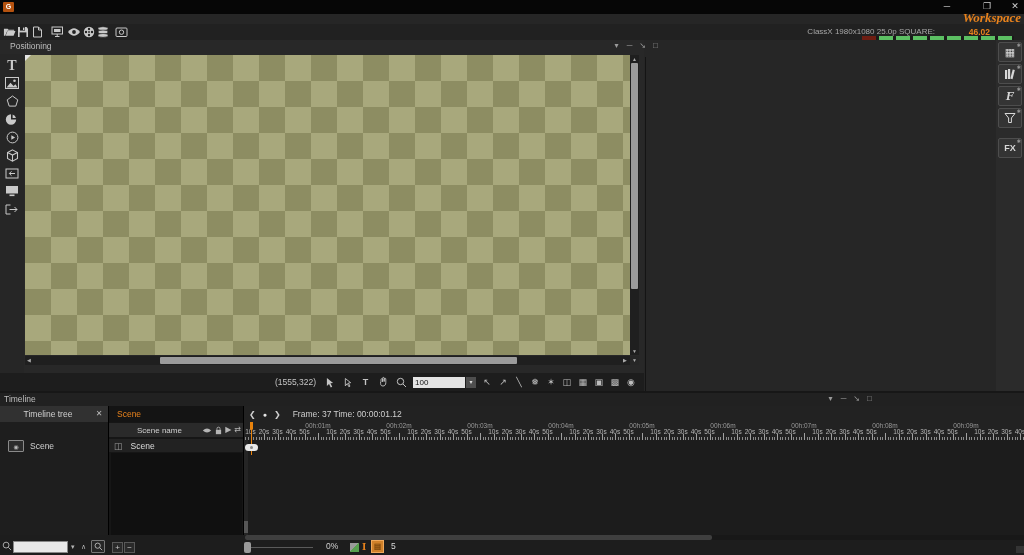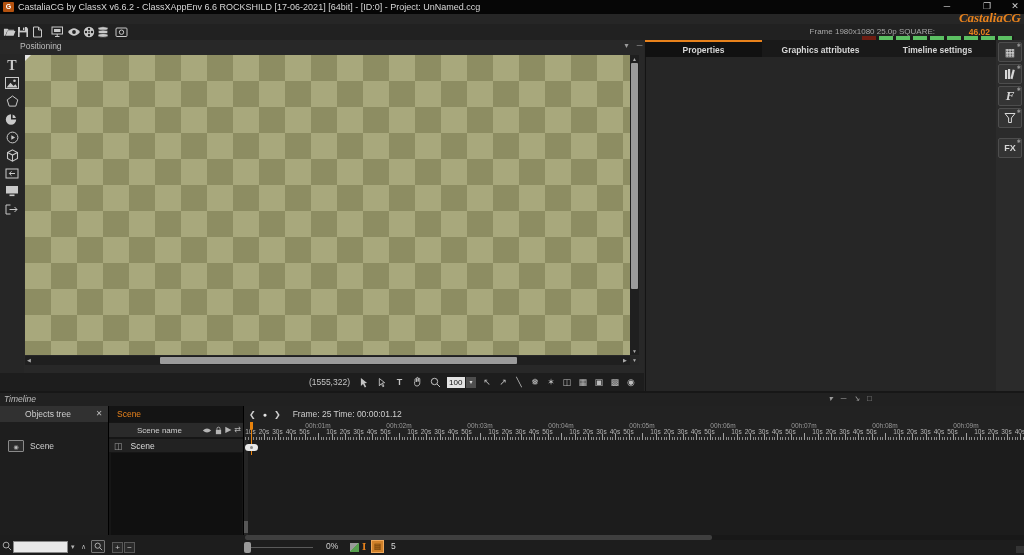--- a/index.html
+++ b/index.html
@@ -29,21 +29,21 @@
   
   #toolbar { left:0; top:24px; width:1024px; height:16px; background:#212121; }
   .tb-icon { top:1px; width:14px; height:14px; display:flex; align-items:center; justify-content:center; }
   #format-label { top:3px; left:745px; width:190px; text-align:right; font-size:8px; color:#a8a8a8; white-space:nowrap;}
   #fps-value { top:3px; left:950px; width:40px; text-align:right; font-size:8.5px; font-weight:bold; color:#e8821c; }
   #meter { top:12px; left:862px; width:152px; height:4px; display:flex; gap:3px; background:#1a1a1a; }
   .meter-seg { width:14px; height:4px; }
 
   
   #pos-panel { left:0; top:40px; width:644px; height:351px; background:#282828; }
-  #pos-header { left:16px; top:0; width:660px; height:13px; }
+  #pos-header { left:6px; top:0; width:660px; height:13px; }
   #pos-title { left:4px; top:0; font-size:8.5px; line-height:13px; color:#bdbdbd; }
   .win-btns { display:flex; gap:4px; }
   .win-btns span { font-size:8px; color:#9a9a9a; line-height:12px; width:9px; text-align:center; }
   #pos-btns { right:6px; top:0; }
   #tools-col { left:0; top:14px; width:24px; height:336px; background:#262626; display:flex; flex-direction:column; align-items:center; padding-top:3px; gap:2px;}
   .tool-btn { width:20px; height:16px; display:flex; align-items:center; justify-content:center; color:#c9c9c9; }
   .tool-btn.text-glyph { font-family:"Liberation Serif", serif; font-size:14px; font-weight:bold; line-height:15px; }
   #canvas { left:25px; top:15px; width:605px; height:300px;
     background:
       repeating-conic-gradient(#8d8d62 0% 25%, #a8a87c 0% 50%);
@@ -55,21 +55,21 @@
   #vscroll-dn { left:0; top:292px; width:9px; height:8px; font-size:5px; color:#aaa; text-align:center; line-height:8px;}
   #hscroll { left:25px; top:316px; width:605px; height:9px; background:#1f1f1f; }
   #hscroll-l { left:0; top:0; width:8px; height:9px; font-size:5px; color:#aaa; text-align:center; line-height:9px;}
   #hscroll-thumb { left:135px; top:1px; width:357px; height:7px; background:#9b9b9b; border-radius:1px; }
   #hscroll-r { left:596px; top:0; width:8px; height:9px; font-size:5px; color:#aaa; text-align:center; line-height:9px;}
   #scroll-corner { left:630px; top:316px; width:9px; height:9px; background:#262626; font-size:5px; color:#aaa; text-align:center; line-height:9px;}
   #pos-statusbar { left:0; top:333px; width:644px; height:18px; background:#1d1d1d;
     display:flex; align-items:center; justify-content:flex-end; gap:5px; padding-right:7px; }
   #coords { font-size:8.5px; color:#c4c4c4; margin-right:2px; }
   .sb-icon { width:13px; height:12px; display:flex; align-items:center; justify-content:center; color:#c4c4c4; font-size:9px; }
-  #zoom-input { width:18px; height:11px; background:#e4e4e4; color:#111; font-size:8px; line-height:11px; padding-left:2px; }
+  #zoom-input { width:52px; height:11px; background:#e4e4e4; color:#111; font-size:8px; line-height:11px; padding-left:2px; }
   #zoom-dd { width:10px; height:11px; background:#4e4e4e; color:#ddd; font-size:6px; text-align:center; line-height:11px; margin-left:-4px;}
   .sb-right-icon { font-size:9px; color:#bdbdbd; width:12px; text-align:center; }
 
   
   #tabs-bar { left:645px; top:40px; width:351px; height:17px; background:#191919; display:flex; }
   .tab { width:117px; height:17px; display:flex; align-items:center; justify-content:center;
     font-size:8.5px; font-weight:bold; color:#d6d6d6; border-top:2px solid transparent; }
   .tab.active { background:#111; border-top:2px solid #e8821c; }
   #right-body { left:645px; top:57px; width:351px; height:334px; background:#262626; border-left:1px solid #141414; }
 
@@ -78,21 +78,21 @@
   .rail-btn { left:2px; width:24px; height:20px; background:#343434; border:1px solid #4d4d4d; border-radius:2px;
     display:flex; align-items:center; justify-content:center; color:#d8d8d8; }
   .rail-badge { position:absolute; right:0px; top:-1px; font-size:5px; color:#999; }
   .rail-glyph { font-size:11px; }
   .rail-F { font-family:"Liberation Serif", serif; font-style:italic; font-weight:bold; font-size:13px; }
   .rail-FX { font-size:9px; font-weight:bold; }
 
   
   #gap-strip { left:0; top:391px; width:1024px; height:2px; background:#171717; }
   #timeline { left:0; top:393px; width:1024px; height:162px; background:#212121; }
-  #tl-header { left:0; top:0; width:880px; height:13px;font-style:italic; }
+  #tl-header { left:0; top:0; width:880px; height:13px; }
   #tl-title { left:4px; top:0; font-size:8.5px; line-height:13px; color:#bdbdbd; }
   #tl-btns { right:6px; top:0; }
   #tl-body { left:0; top:13px; width:1024px; height:149px; }
 
   #tl-left { left:0; top:0; width:108px; height:149px; background:#1e1e1e; }
   #ot-tab { left:0; top:0; width:108px; height:16px; background:#313131; }
   #ot-label { left:0; top:0; width:96px; text-align:center; font-size:8.5px; line-height:16px; color:#d0d0d0; }
   #ot-close { left:92px; top:0; width:14px; font-size:8px; line-height:16px; color:#bbb; text-align:center; }
   #ot-item { left:0; top:33px; width:108px; height:14px; display:flex; align-items:center; gap:6px; padding-left:8px; }
   #ot-item-icon { width:16px; height:12px; border:1px solid #8a8a8a; border-radius:1px; display:flex; align-items:center; justify-content:center; font-size:6px; color:#bbb; background:#2c2c2c;}
@@ -150,27 +150,26 @@
 
   svg { display:block; }
 </style>
 </head>
 <body>
 
 <div id="app">
 
   <div id="titlebar" class="abs">
     <div id="app-icon" class="abs">G</div>
-    <div id="title-text" class="abs">CastaliaCG by ClassX v6.6.2 - ClassXAppEnv 6.6 ROCKSHILD [17-06-2021]  [64bit] - [ID:0] - Project: UnNamed.ccg</div>
     <div id="btn-min" class="abs win-ctl">─</div>
     <div id="btn-max" class="abs win-ctl">❐</div>
     <div id="btn-close" class="abs win-ctl">✕</div>
   </div>
 
-  <div id="logo" class="abs">CastaliaCG</div>
+  <div id="logo" class="abs">Workspace</div>
 
   <div id="toolbar" class="abs">
     <span class="abs tb-icon" style="left:2px">
       <svg width="13" height="12" viewBox="0 0 14 12">
           <path d="M1 2.5h4l1 1h6v1.2H4.6L2.4 10H1z" fill="#c9c9c9"></path>
           <path d="M2.8 10l2-5h8.6l-2 5z" fill="#c9c9c9"></path>
         </svg>
       </span>
     <span class="abs tb-icon" style="left:16px">
       <svg width="12" height="12" viewBox="0 0 12 12">
@@ -215,21 +214,21 @@
           <ellipse cx="6" cy="6" rx="5" ry="1.9" fill="#c9c9c9" stroke="#212121" stroke-width="0.6"></ellipse>
           <ellipse cx="6" cy="9.4" rx="5" ry="1.9" fill="#c9c9c9" stroke="#212121" stroke-width="0.6"></ellipse>
         </svg>
       </span>
     <span class="abs tb-icon" style="left:114px">
       <svg width="13" height="11" viewBox="0 0 13 11">
           <rect x="1" y="1" width="11" height="8.5" rx="1" fill="none" stroke="#c9c9c9"></rect>
           <circle cx="6.5" cy="5.2" r="2.2" fill="none" stroke="#c9c9c9"></circle>
         </svg>
       </span>
-    <div id="format-label" class="abs">Frame 1980x1080 25.0p SQUARE:</div>
+    <div id="format-label" class="abs">ClassX 1980x1080 25.0p SQUARE:</div>
     <div id="fps-value" class="abs">46.02</div>
     <div id="meter" class="abs">
         <div class="meter-seg" style="background: rgb(110, 29, 18);"></div>
         <div class="meter-seg" style="background: rgb(92, 192, 99);"></div>
         <div class="meter-seg" style="background: rgb(92, 192, 99);"></div>
         <div class="meter-seg" style="background: rgb(92, 192, 99);"></div>
         <div class="meter-seg" style="background: rgb(92, 192, 99);"></div>
         <div class="meter-seg" style="background: rgb(92, 192, 99);"></div>
         <div class="meter-seg" style="background: rgb(92, 192, 99);"></div>
         <div class="meter-seg" style="background: rgb(92, 192, 99);"></div>
@@ -348,25 +347,20 @@
           <span class="sb-right-icon">✶</span>
           <span class="sb-right-icon">◫</span>
           <span class="sb-right-icon">▦</span>
           <span class="sb-right-icon">▣</span>
           <span class="sb-right-icon">▩</span>
           <span class="sb-right-icon">◉</span>
         </span>
     </div>
   </div>
 
-  <div id="tabs-bar" class="abs">
-      <div class="tab active">Properties</div>
-      <div class="tab">Graphics attributes</div>
-      <div class="tab">Timeline settings</div>
-    </div>
   <div id="right-body" class="abs"></div>
 
   <div id="right-rail" class="abs">
     <div class="abs rail-btn" style="top:2px">
       <span class="rail-glyph">▦</span>
         <span class="rail-badge">✱</span>
       </div>
     <div class="abs rail-btn" style="top:24px">
       <svg width="13" height="12" viewBox="0 0 13 12">
           <rect x="1" y="2" width="2.2" height="9" fill="#d8d8d8"></rect>
@@ -399,21 +393,21 @@
           <span>▾</span>
           <span>─</span>
           <span>↘</span>
           <span>□</span>
         </div>
     </div>
     <div id="tl-body" class="abs">
 
       <div id="tl-left" class="abs">
         <div id="ot-tab" class="abs">
-          <span id="ot-label" class="abs">Objects tree</span>
+          <span id="ot-label" class="abs">Timeline tree</span>
           <span id="ot-close" class="abs">✕</span>
         </div>
         <div id="ot-item" class="abs">
           <span id="ot-item-icon">◉</span>
           <span id="ot-item-label">Scene</span>
         </div>
       </div>
 
       <div id="tl-mid" class="abs">
         <div id="scene-tab" class="abs">
@@ -442,21 +436,21 @@
           <span id="scene-row-label">Scene</span>
         </div>
         <div id="mid-black" class="abs"></div>
       </div>
 
       <div id="tl-right" class="abs">
         <div id="transport" class="abs">
           <span class="tr-glyph">❮</span>
           <span id="tr-record">●</span>
           <span class="tr-glyph">❯</span>
-          <span id="frame-info">Frame: 25 Time: 00:00:01.12</span>
+          <span id="frame-info">Frame: 37 Time: 00:00:01.12</span>
         </div>
         <div id="ruler" class="abs">
             <span class="sec-label" style="left: 6.5px;">10s</span>
             <span class="sec-label" style="left: 20px;">20s</span>
             <span class="sec-label" style="left: 33.5px;">30s</span>
             <span class="sec-label" style="left: 47px;">40s</span>
             <span class="sec-label" style="left: 60.5px;">50s</span>
             <span class="sec-label" style="left: 87.5px;">10s</span>
             <span class="sec-label" style="left: 101px;">20s</span>
             <span class="sec-label" style="left: 114.5px;">30s</span>

